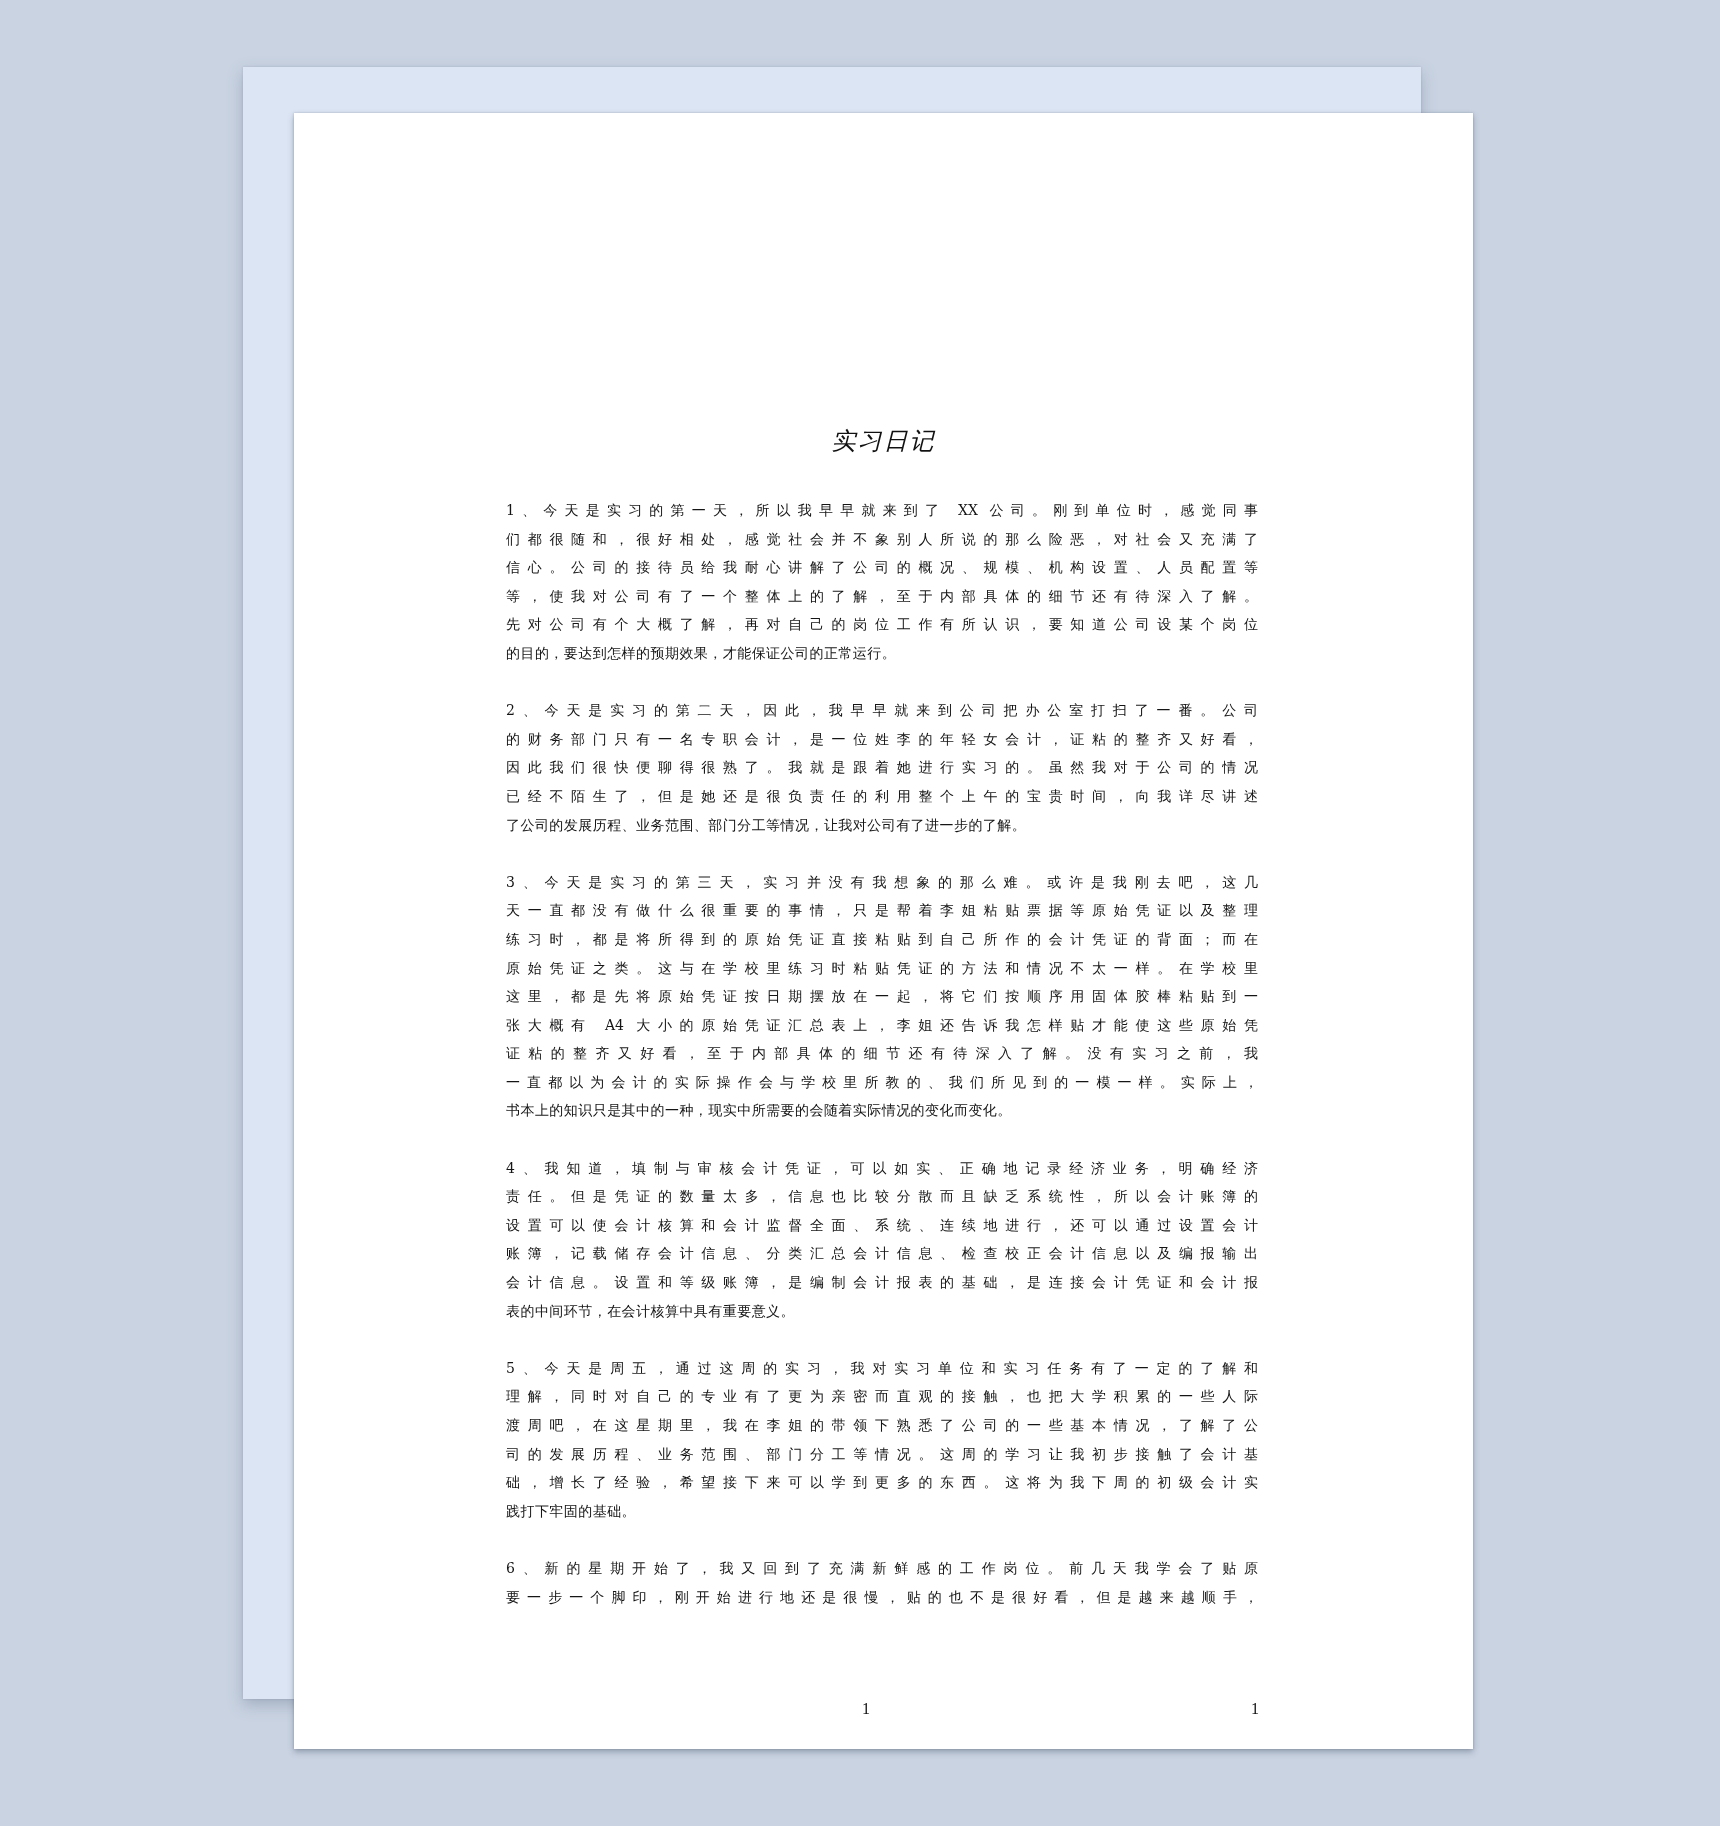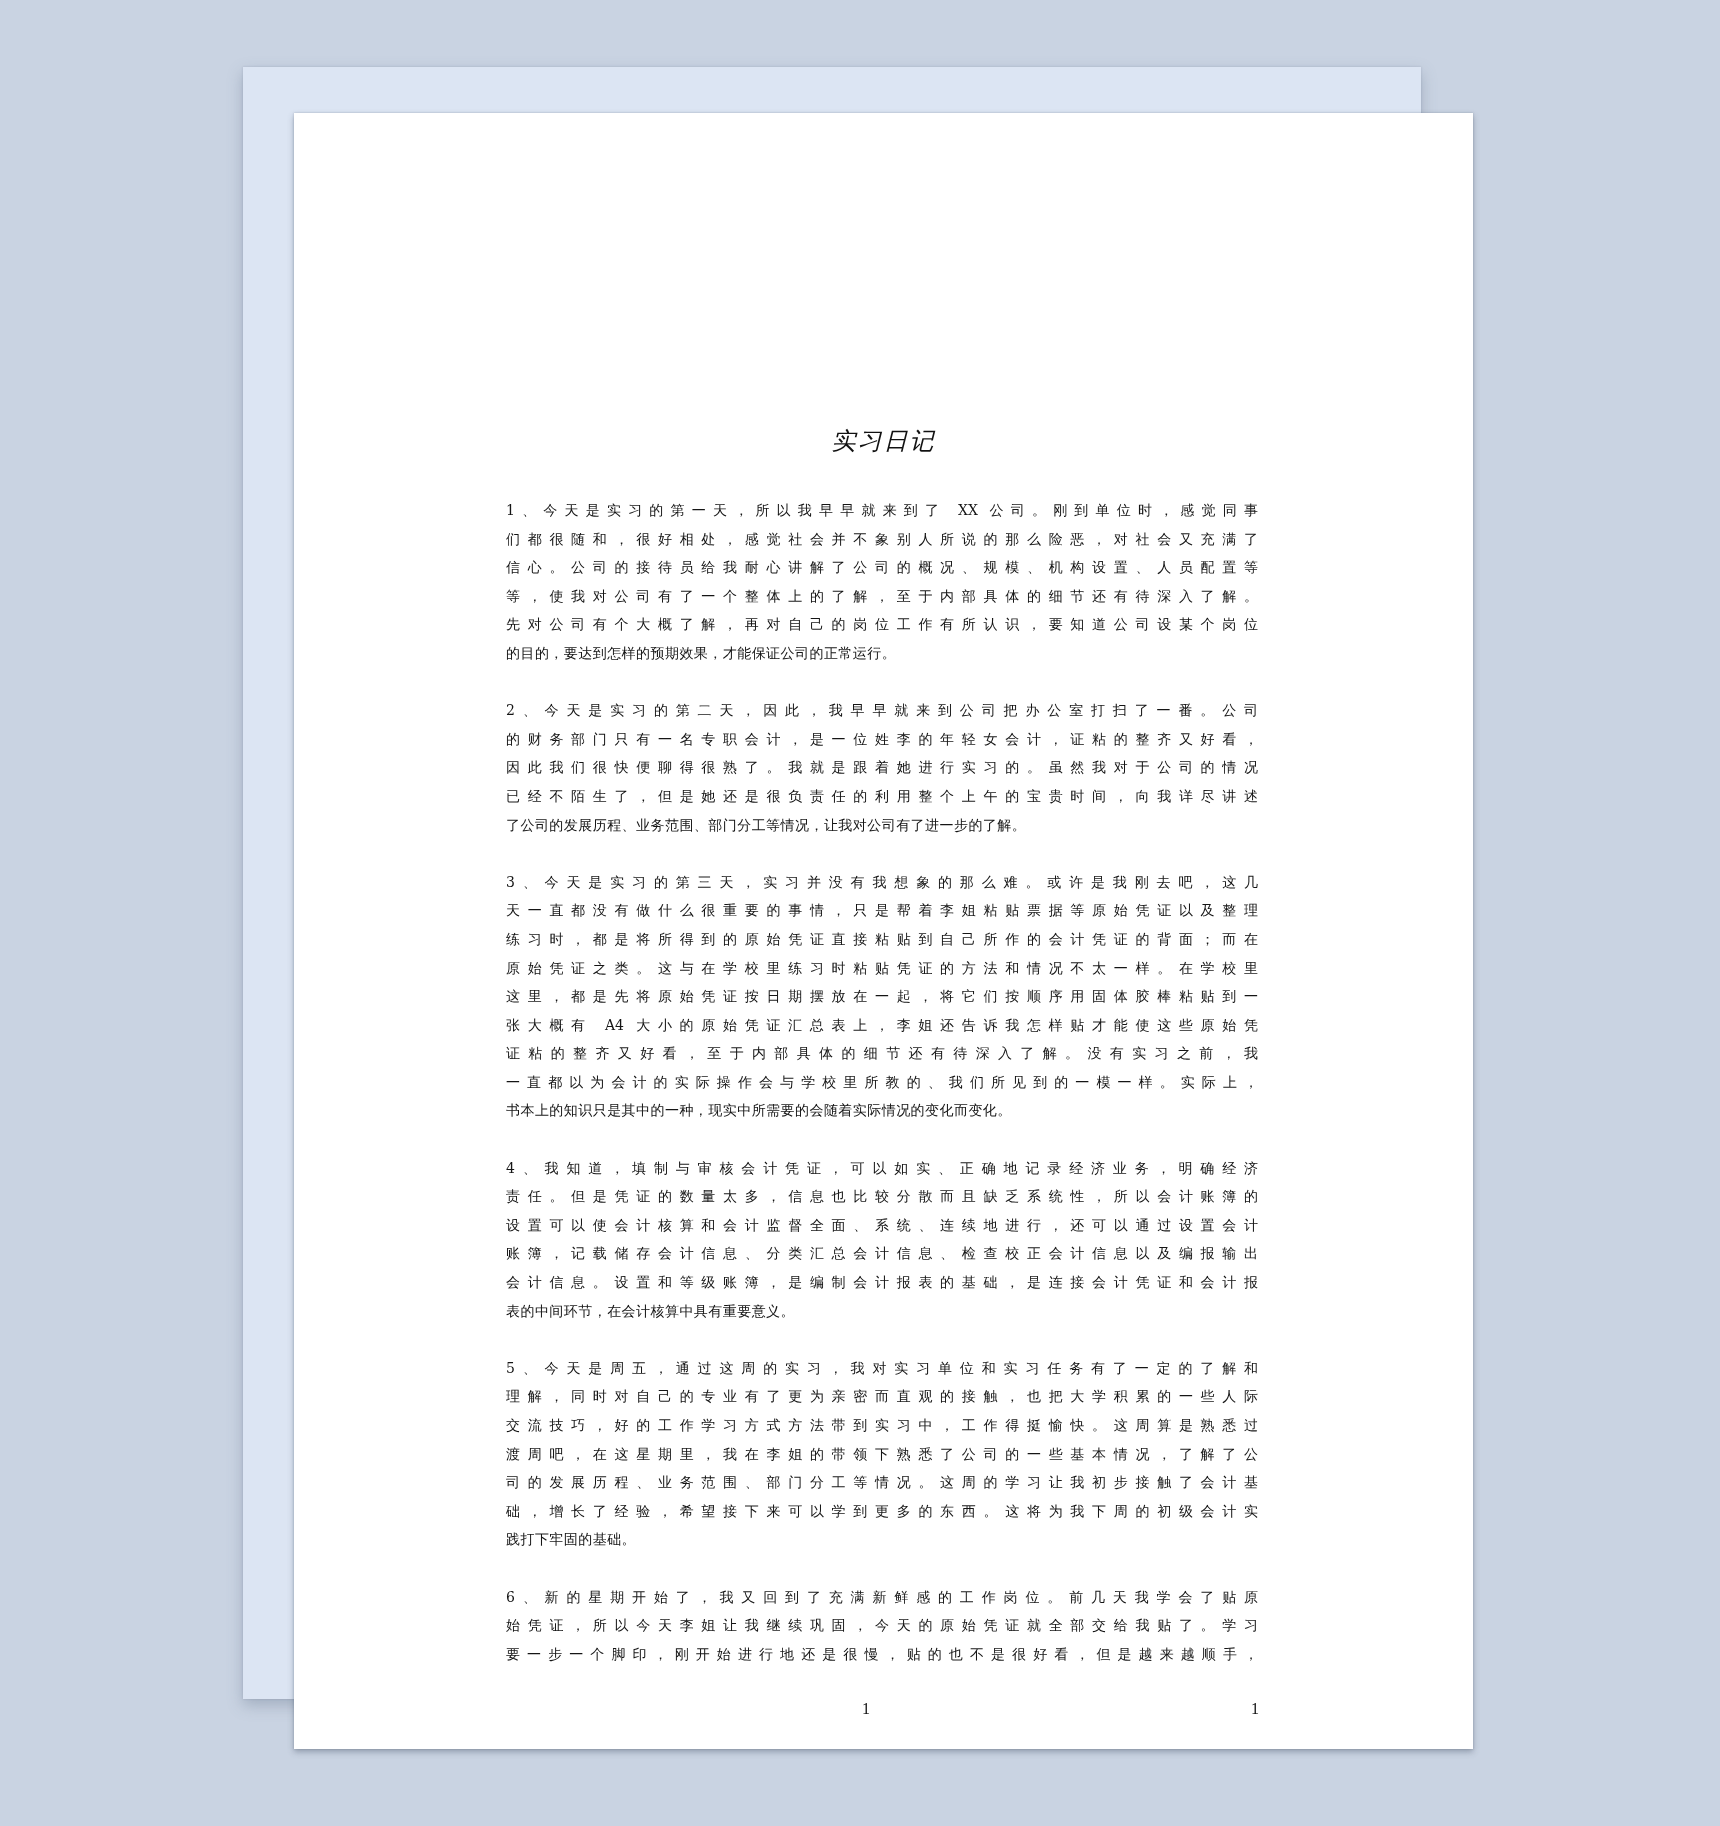--- a/index.html
+++ b/index.html
@@ -123,28 +123,26 @@
         <span class="line">4、我知道，填制与审核会计凭证，可以如实、正确地记录经济业务，明确经济</span>
         <span class="line">责任。但是凭证的数量太多，信息也比较分散而且缺乏系统性，所以会计账簿的</span>
         <span class="line">设置可以使会计核算和会计监督全面、系统、连续地进行，还可以通过设置会计</span>
         <span class="line">账簿，记载储存会计信息、分类汇总会计信息、检查校正会计信息以及编报输出</span>
         <span class="line">会计信息。设置和等级账簿，是编制会计报表的基础，是连接会计凭证和会计报</span>
         <span class="line last">表的中间环节，在会计核算中具有重要意义。</span>
       </div>
     <div class="para">
         <span class="line">5、今天是周五，通过这周的实习，我对实习单位和实习任务有了一定的了解和</span>
         <span class="line">理解，同时对自己的专业有了更为亲密而直观的接触，也把大学积累的一些人际</span>
-        <span class="line">交流技巧，好的工作学习方式方法带到实习中，工作得挺愉快。这周算是熟悉过</span>
         <span class="line">渡周吧，在这星期里，我在李姐的带领下熟悉了公司的一些基本情况，了解了公</span>
         <span class="line">司的发展历程、业务范围、部门分工等情况。这周的学习让我初步接触了会计基</span>
         <span class="line">础，增长了经验，希望接下来可以学到更多的东西。这将为我下周的初级会计实</span>
         <span class="line last">践打下牢固的基础。</span>
       </div>
     <div class="para">
         <span class="line">6、新的星期开始了，我又回到了充满新鲜感的工作岗位。前几天我学会了贴原</span>
-        <span class="line">始凭证，所以今天李姐让我继续巩固，今天的原始凭证就全部交给我贴了。学习</span>
         <span class="line">要一步一个脚印，刚开始进行地还是很慢，贴的也不是很好看，但是越来越顺手，</span>
       </div>
   </div>
 
   <div class="page-num center">1</div>
   <div class="page-num right">1</div>
 </div>
 
 </body></html>

